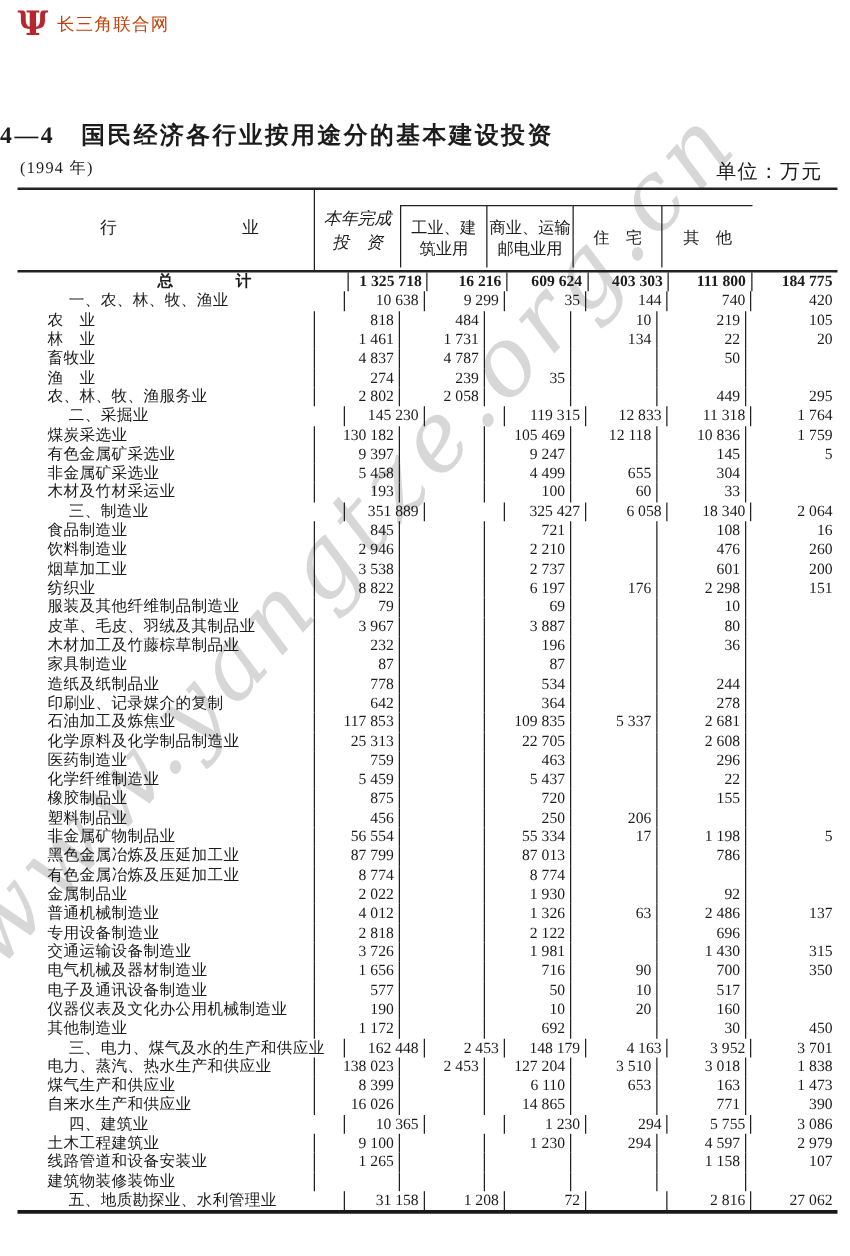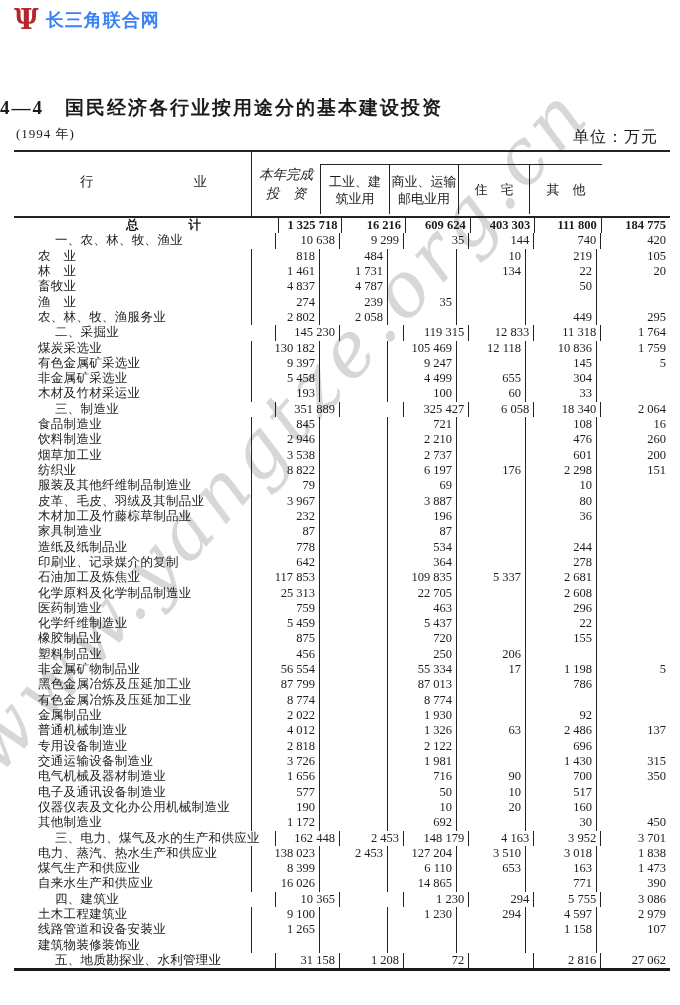--- a/index.html
+++ b/index.html
@@ -3,21 +3,21 @@
 <meta charset="utf-8">
 <style>
   html,body{margin:0;padding:0;}
   .page{position:relative;width:680px;height:1005px;background:#ffffff;overflow:hidden;
         font-family:"Liberation Serif","DejaVu Serif",serif;color:#1c1c1c;}
   .watermark{position:absolute;left:12px;top:700px;transform:rotate(-48deg);transform-origin:0 100%;
         font-size:76px;font-style:italic;font-family:"DejaVu Serif",serif;
         color:rgba(150,150,150,0.38);letter-spacing:6px;white-space:nowrap;pointer-events:none;z-index:0;}
   .logo{position:absolute;left:14px;top:6px;display:flex;align-items:center;gap:7px;z-index:2;}
   .logo-icon{font-size:27px;line-height:1;font-weight:bold;color:#b5272d;font-family:"DejaVu Serif",serif;}
-  .logo-text{font-size:18px;font-weight:bold;color:#3b82f6;letter-spacing:1px;}
+  .logo-text{font-size:14px;font-weight:normal;color:#c2410c;letter-spacing:1px;}
   .title{position:absolute;top:95px;left:0;width:100%;font-size:19px;font-weight:bold;
         letter-spacing:2px;z-index:1;}
   .subtitle{position:absolute;top:125px;left:0;width:100%;text-align:left;font-size:13px;letter-spacing:1px;z-index:1;padding-left:16px;}
   .unit{position:absolute;top:127px;right:22px;font-size:16px;letter-spacing:1px;z-index:1;}
   .table{position:absolute;left:14px;top:150px;width:656px;z-index:1;}
   .thead{display:flex;height:68px;border-top:2.5px solid #222;border-bottom:2px solid #222;box-sizing:border-box;}
   .th{box-sizing:border-box;font-size:13.5px;text-align:center;}
   .th-label{width:238px;border-right:1px solid #222;line-height:60px;text-align:left;
         padding-left:66px;letter-spacing:100px;overflow:hidden;white-space:nowrap;}
   .th-invest{width:68px;display:flex;flex-direction:column;justify-content:center;line-height:19px;font-style:italic;}

